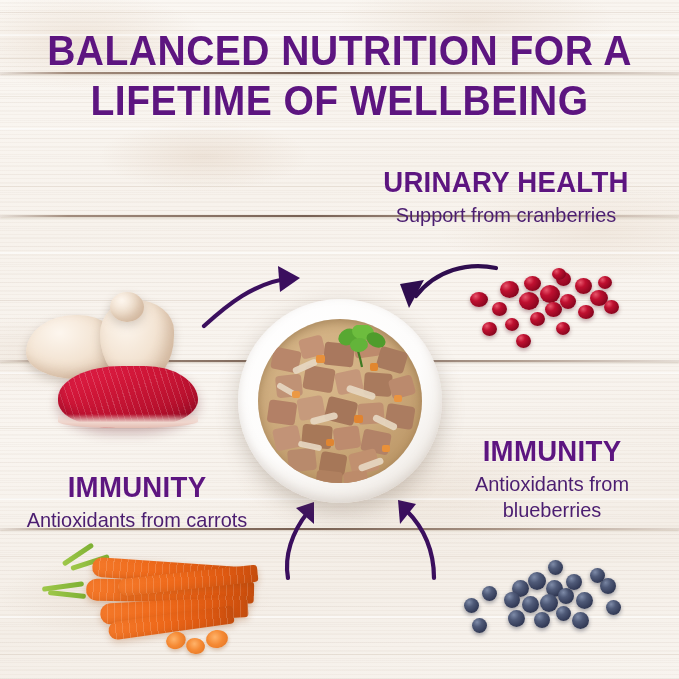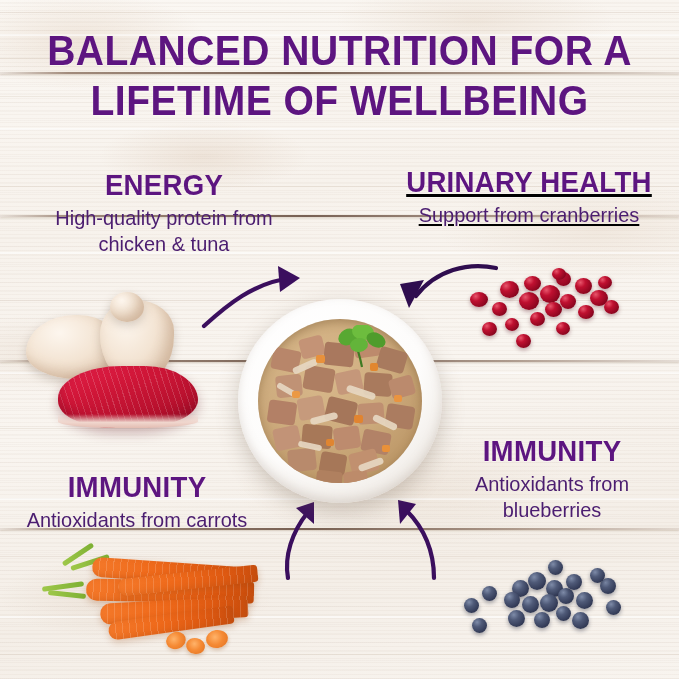--- a/index.html
+++ b/index.html
@@ -78,21 +78,21 @@
     color:#4b1d70;
     font-weight:normal;
     font-size:21px;
     line-height:26px;
     transform:scaleX(.95);
     margin-top:3px;
     white-space:pre-line;
   }
 
   #blk-energy{left:14px;top:168px;width:300px;}
-  #blk-urinary{left:379px;top:165px;width:300px;text-decoration:underline;}
+  #blk-urinary{left:356px;top:165px;width:300px;}
   #blk-carrots{left:-8px;top:470px;width:290px;}
   #blk-blue{left:424px;top:434px;width:256px;}
 
   
   .arrow{position:absolute;pointer-events:none;}
 
   
   
   #bowl{
     position:absolute;left:238px;top:299px;width:204px;height:204px;
@@ -194,25 +194,20 @@
   <div class="seam" style="top:72px;"></div>
   <div class="seam" style="top:215px;"></div>
   <div class="seam" style="top:360px;"></div>
   <div class="seam" style="top:528px;"></div>
 
   <div class="headline">
     <div>BALANCED NUTRITION FOR A</div>
     <div>LIFETIME OF WELLBEING</div>
   </div>
 
-  <div class="block" id="blk-energy">
-    <div class="h">ENERGY</div>
-    <div class="s">High-quality protein from
-chicken &amp; tuna</div>
-  </div>
 
   <div class="block" id="blk-urinary">
     <div class="h">URINARY HEALTH</div>
     <div class="s">Support from cranberries</div>
   </div>
 
   <div class="block" id="blk-carrots">
     <div class="h">IMMUNITY</div>
     <div class="s">Antioxidants from carrots</div>
   </div>

